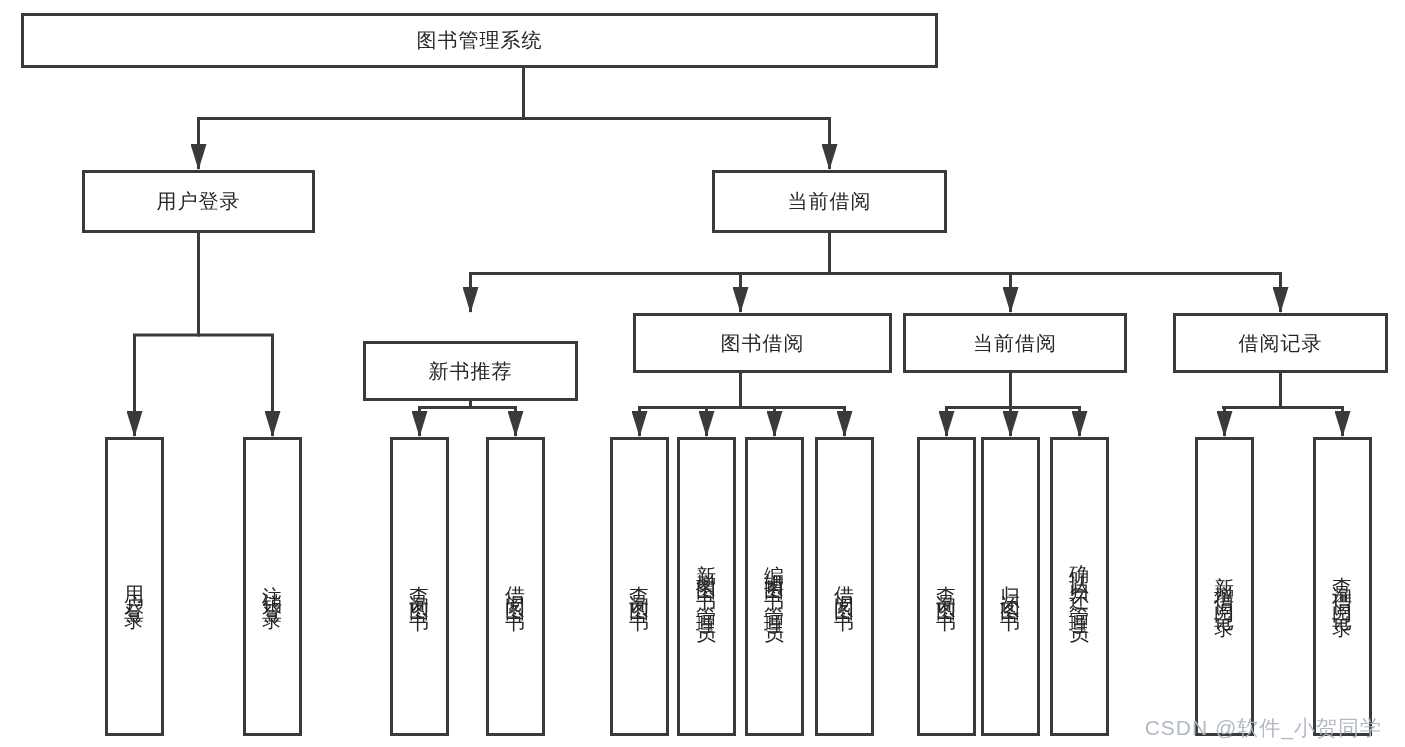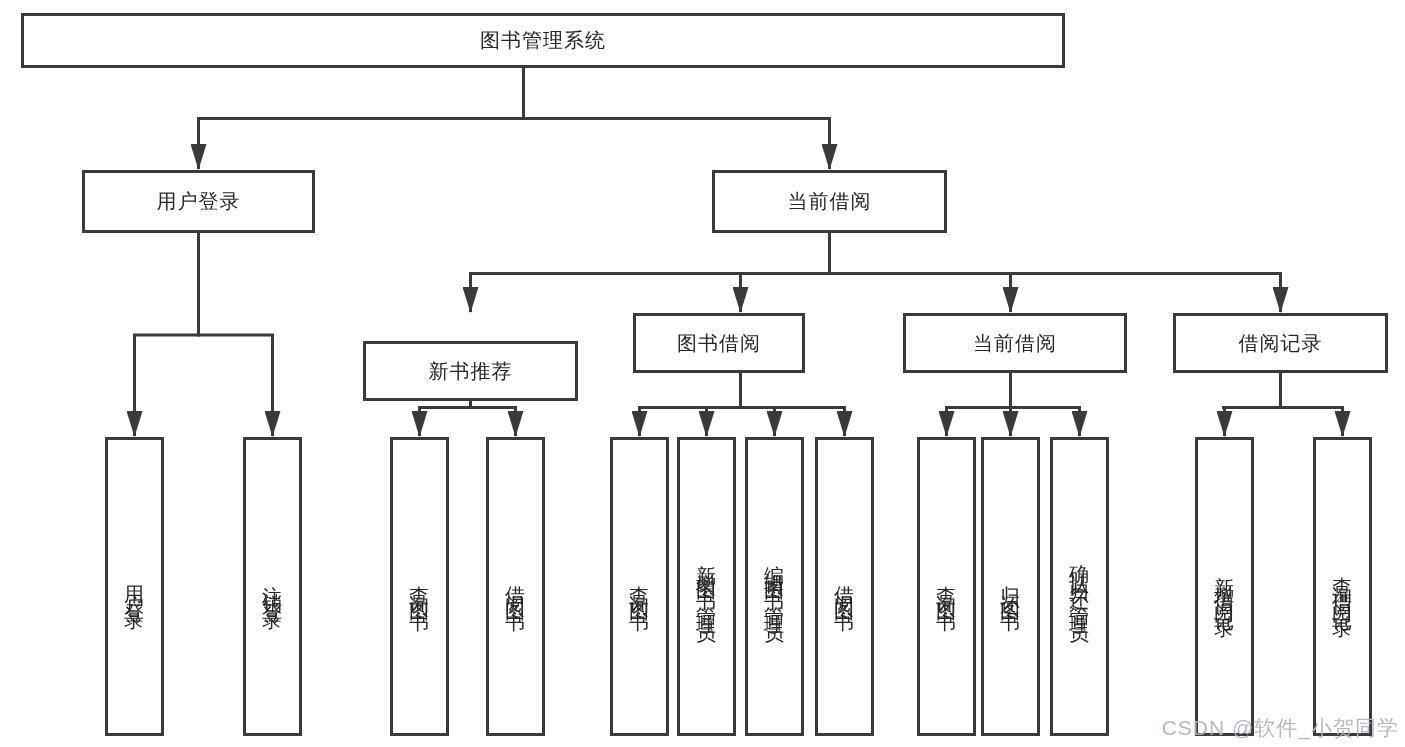--- a/index.html
+++ b/index.html
@@ -12,21 +12,21 @@
     position:absolute; z-index:2; box-sizing:border-box;
     background:#ffffff; border:3px solid #3a3a3a;
     display:flex; align-items:center; justify-content:center;
     color:#262626; font-size:20px; letter-spacing:1px;
   }
   .leaf span {
     writing-mode:vertical-rl; text-orientation:mixed;
     letter-spacing:0.42em; line-height:1; white-space:nowrap;
   }
   #watermark {
-    position:absolute; z-index:3; right:6px; top:714px;
+    position:absolute; z-index:3; right:23px; top:714px;
     font-size:21px; color:rgba(174,181,192,0.95); letter-spacing:1px;
     white-space:nowrap;
   }
 </style>
 </head>
 <body>
 
 <div id="canvas">
 
   <svg id="connectors" width="1405" height="747" viewBox="0 0 1405 747">
@@ -72,35 +72,35 @@
       <line x1="1010.5" y1="407" x2="1010.5" y2="436" marker-end="url(#ah)"></line>
       <line x1="1079.5" y1="407" x2="1079.5" y2="436" marker-end="url(#ah)"></line>
 
       <path d="M1280.5 373 V409"></path>
       <path d="M1222 407.5 H1344"></path>
       <line x1="1224.5" y1="407" x2="1224.5" y2="436" marker-end="url(#ah)"></line>
       <line x1="1342.5" y1="407" x2="1342.5" y2="436" marker-end="url(#ah)"></line>
     </g>
   </svg>
 
-  <div class="node" style="left:21px; top:13px; width:1044px; height:55px;text-align:right;">
+  <div class="node" style="left:21px; top:13px; width:917px; height:55px;text-align:right;">
     <span>图书管理系统</span>
   </div>
 
   <div class="node" style="left:82px; top:170px; width:233px; height:63px;">
     <span>用户登录</span>
   </div>
   <div class="node" style="left:712px; top:170px; width:235px; height:63px;">
     <span>当前借阅</span>
   </div>
 
   <div class="node" style="left:363px; top:313px; width:215px; height:60px;margin-top:28px;">
     <span>新书推荐</span>
   </div>
-  <div class="node" style="left:633px; top:313px; width:172px; height:60px;">
+  <div class="node" style="left:633px; top:313px; width:259px; height:60px;">
     <span>图书借阅</span>
   </div>
   <div class="node" style="left:903px; top:313px; width:224px; height:60px;">
     <span>当前借阅</span>
   </div>
   <div class="node" style="left:1173px; top:313px; width:215px; height:60px;">
     <span>借阅记录</span>
   </div>
 
   <div class="node leaf" style="left:105px; top:437px; width:59px; height:299px;">

